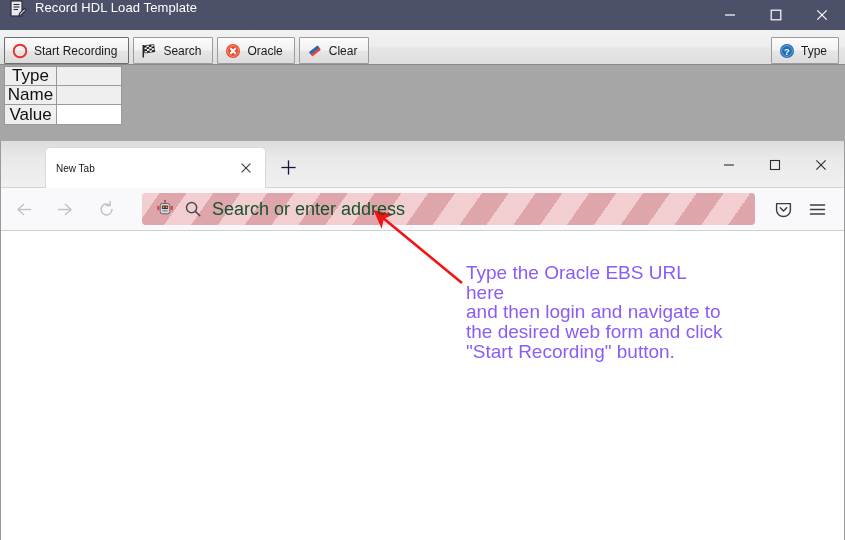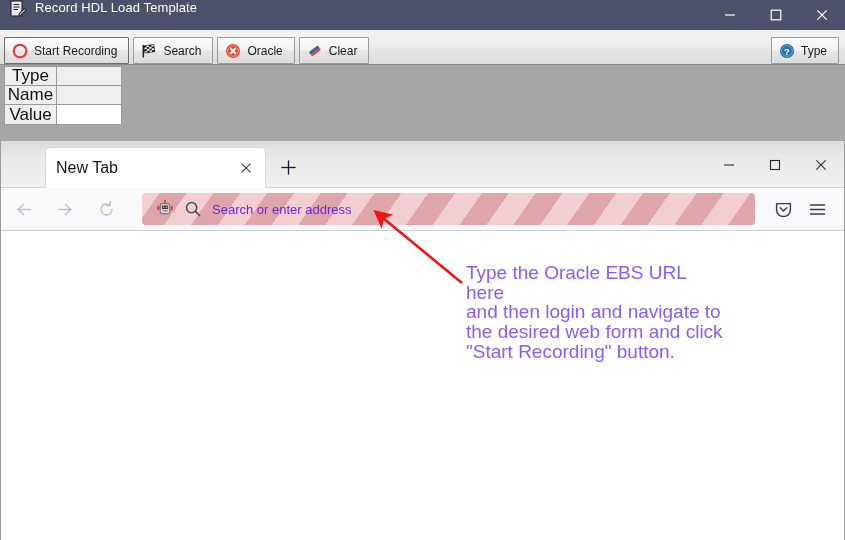--- a/index.html
+++ b/index.html
@@ -174,21 +174,21 @@
     background: #ffffff;
     border: 1px solid #d9d9d9;
     border-bottom: none;
     border-radius: 5px 5px 0 0;
     box-sizing: border-box;
     display: flex;
     align-items: center;
     cursor: default;
   }
   .tab-title {
-    font-size: 16px;
+    font-size: 10px;
     color: #15141a;
     margin-left: 10px;
     flex: 1 1 auto;
     overflow: hidden;
     white-space: nowrap;
   }
   .tab-close {
     width: 26px; height: 26px;
     margin-right: 6px;
     display: flex; align-items: center; justify-content: center;
@@ -275,22 +275,22 @@
     margin-left: 9px;
     width: 18px; height: 18px;
     flex: none;
     color: #4a4a52;
     z-index: 2;
   }
   .url-placeholder {
     position: relative;
     z-index: 2;
     margin-left: 10px;
-    font-size: 13px;
-    color: #6d28d9;
+    font-size: 18px;
+    color: #14532d;
     white-space: nowrap;
   }
   .nav-right {
     display: flex;
     align-items: center;
     flex: none;
   }
   .nav-right .nav-icon {
     width: 30px; height: 30px;
     display: flex; align-items: center; justify-content: center;

